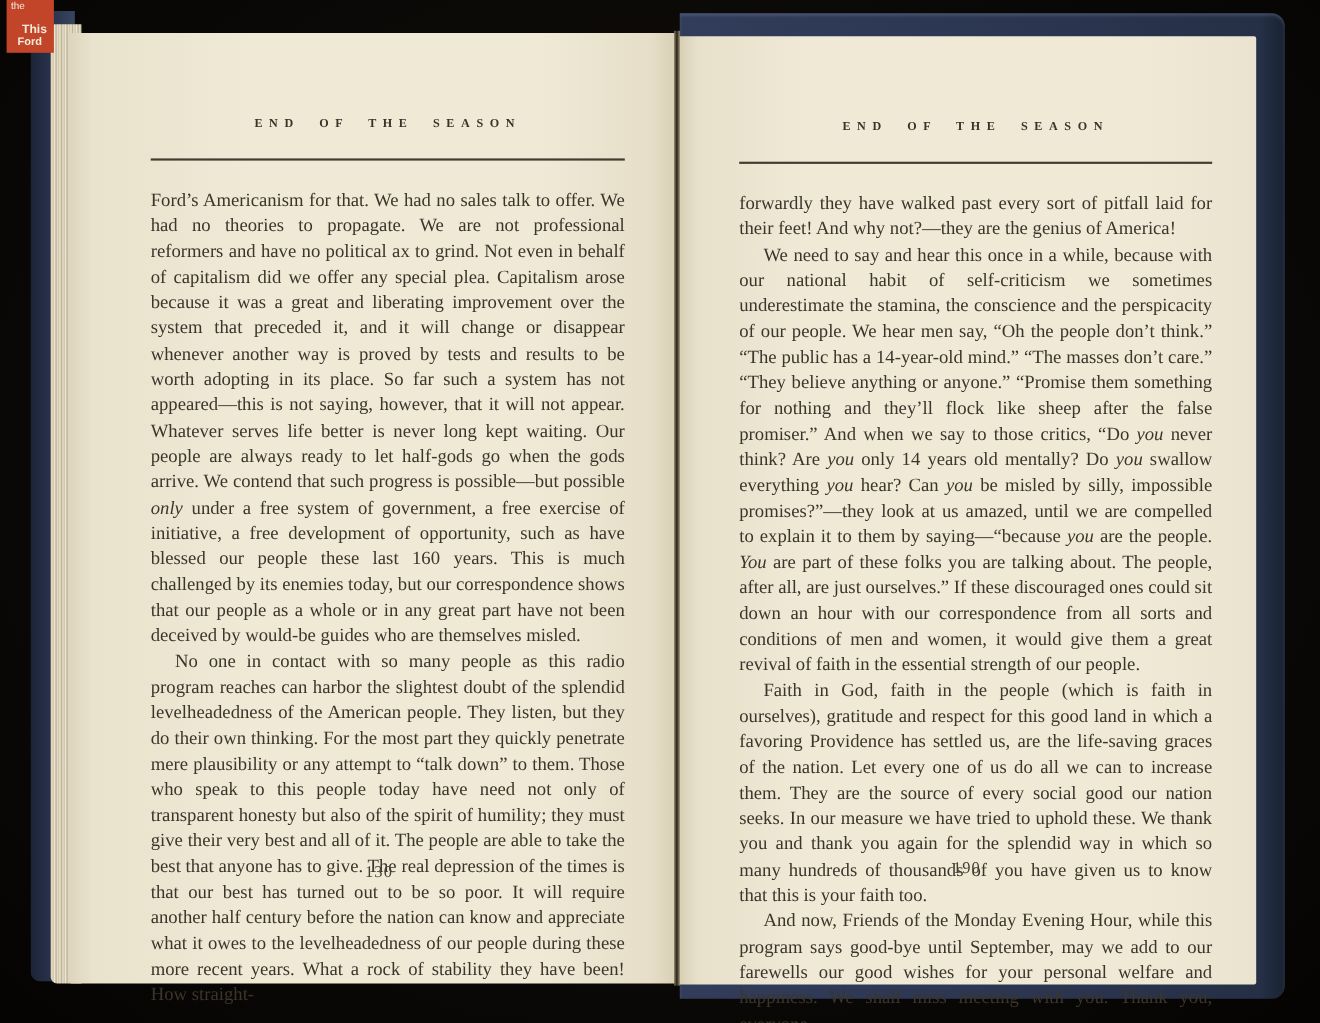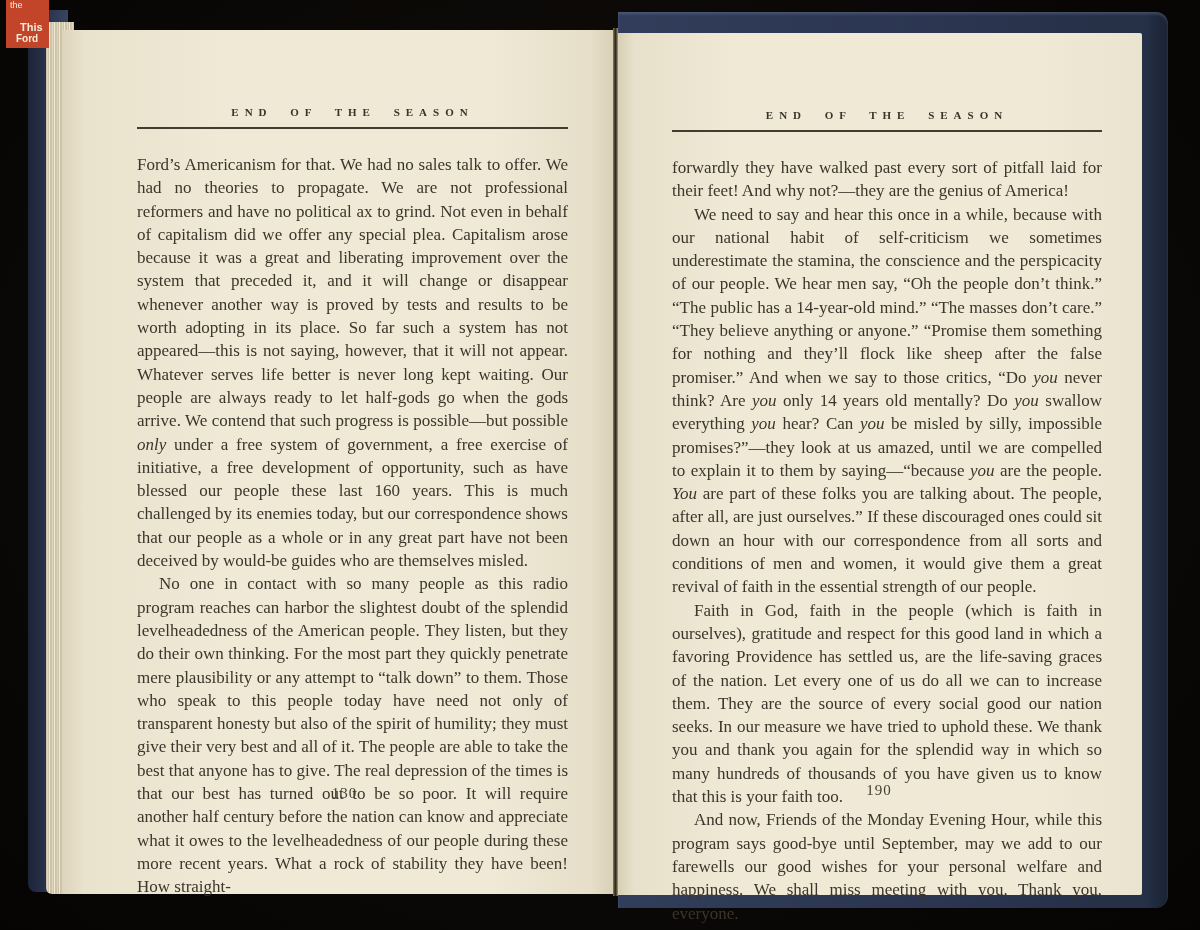--- a/index.html
+++ b/index.html
@@ -58,21 +58,21 @@
     background:linear-gradient(90deg,#8a8066 0%, #2c2414 45%, #55503c 70%, #a99f84 100%);
   }
 
   
   .content{position:absolute;inset:0;}
   .page-left .content{padding:72px 45px 0 75px;}
   .page-right .content{padding:72px 40px 0 54px;}
   .running-head{
     text-align:center;
     border-bottom:2px solid var(--rule);
-    padding-bottom:7px;
+    padding-bottom:24px;
     margin-bottom:24px;
   }
   .running-head span{
     font-size:11px;font-weight:bold;letter-spacing:6px;word-spacing:9px;
     color:#3a332a;
   }
   .body-text{
     font-size:17px;line-height:23.3px;text-align:justify;
     color:var(--ink);
     margin-top:22px;

